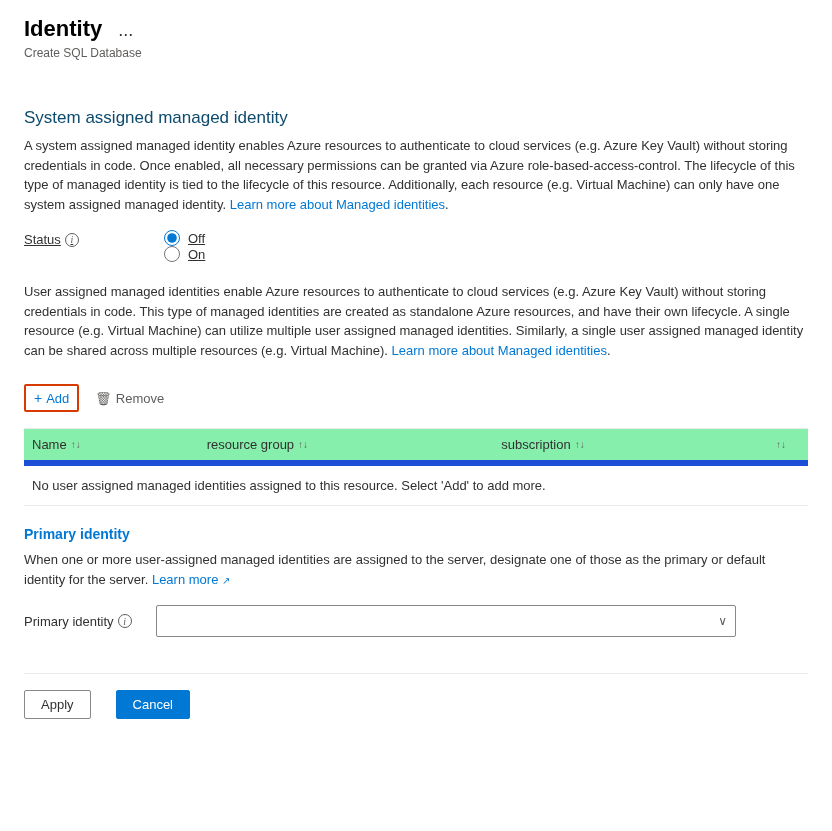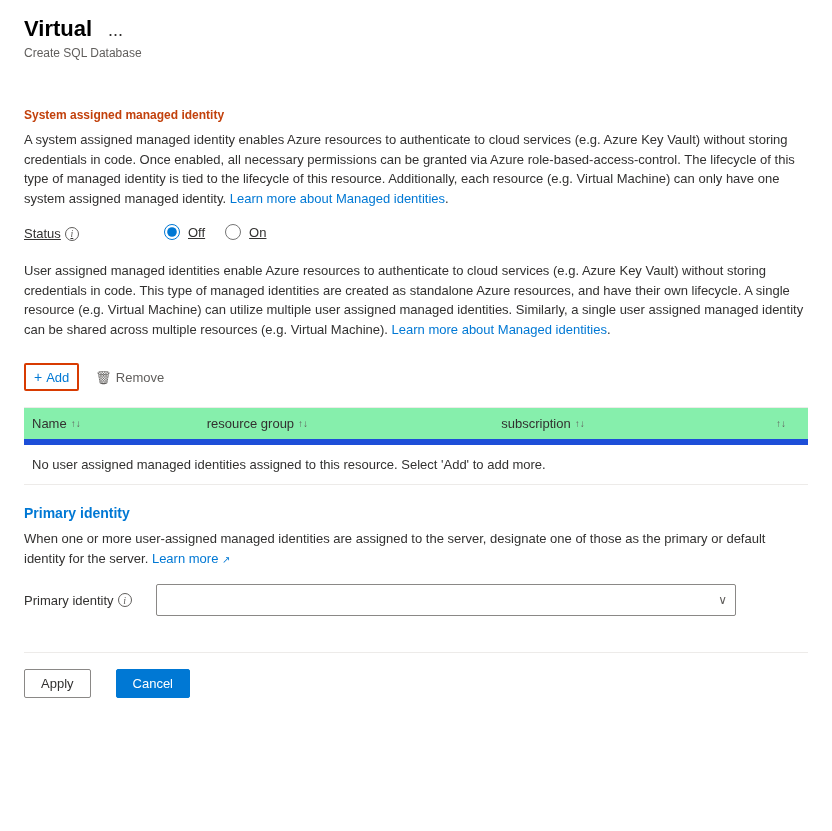--- a/index.html
+++ b/index.html
@@ -27,23 +27,23 @@
     }
     .more-options {
       display: inline-block;
       margin-left: 8px;
       font-size: 18px;
       color: #323130;
       vertical-align: middle;
       cursor: pointer;
     }
     .section-title {
-      font-size: 12px;
-      font-weight: 700;
-      color: #c2410c;
+      font-size: 17px;
+      font-weight: 400;
+      color: #0c4a6e;
       margin-bottom: 8px;
     }
     .description-text {
       font-size: 13px;
       color: #323130;
       line-height: 1.5;
       margin-bottom: 16px;
     }
     .description-text a {
       color: #0078d4;
@@ -74,21 +74,22 @@
       border: 1px solid #605e5c;
       border-radius: 50%;
       font-size: 10px;
       color: #605e5c;
       cursor: pointer;
       font-style: italic;
       font-family: serif;
     }
     .radio-group {
       display: flex;
-      gap: 20px;
+      flex-direction: column;
+      gap: 0;
     }
     .radio-option {
       display: flex;
       align-items: center;
       gap: 8px;
       font-size: 13px;
       color: #323130;
       cursor: pointer;
     }
     .radio-input {
@@ -236,21 +237,21 @@
       cursor: pointer;
       border-radius: 2px;
     }
   </style>
 </head>
 <body>
 
 <div class="page-container">
 
   <div style="display:flex; align-items:baseline; gap:8px; margin-bottom:2px;">
-    <h1 class="page-title">Virtual</h1>
+    <h1 class="page-title">Identity</h1>
     <span class="more-options">...</span>
   </div>
   <div class="page-subtitle">Create SQL Database</div>
 
   <div style="height:24px;"></div>
 
   <div>
     <div class="section-title">System assigned managed identity</div>
     <p class="description-text">
       <span>A system assigned managed identity enables Azure resources to authenticate to cloud services (e.g. Azure Key Vault) without storing credentials in code. Once enabled, all necessary permissions can be granted via Azure role-based-access-control. The lifecycle of this type of managed identity is tied to the lifecycle of this resource. Additionally, each resource (e.g. Virtual Machine) can only have one system assigned managed identity.</span>

